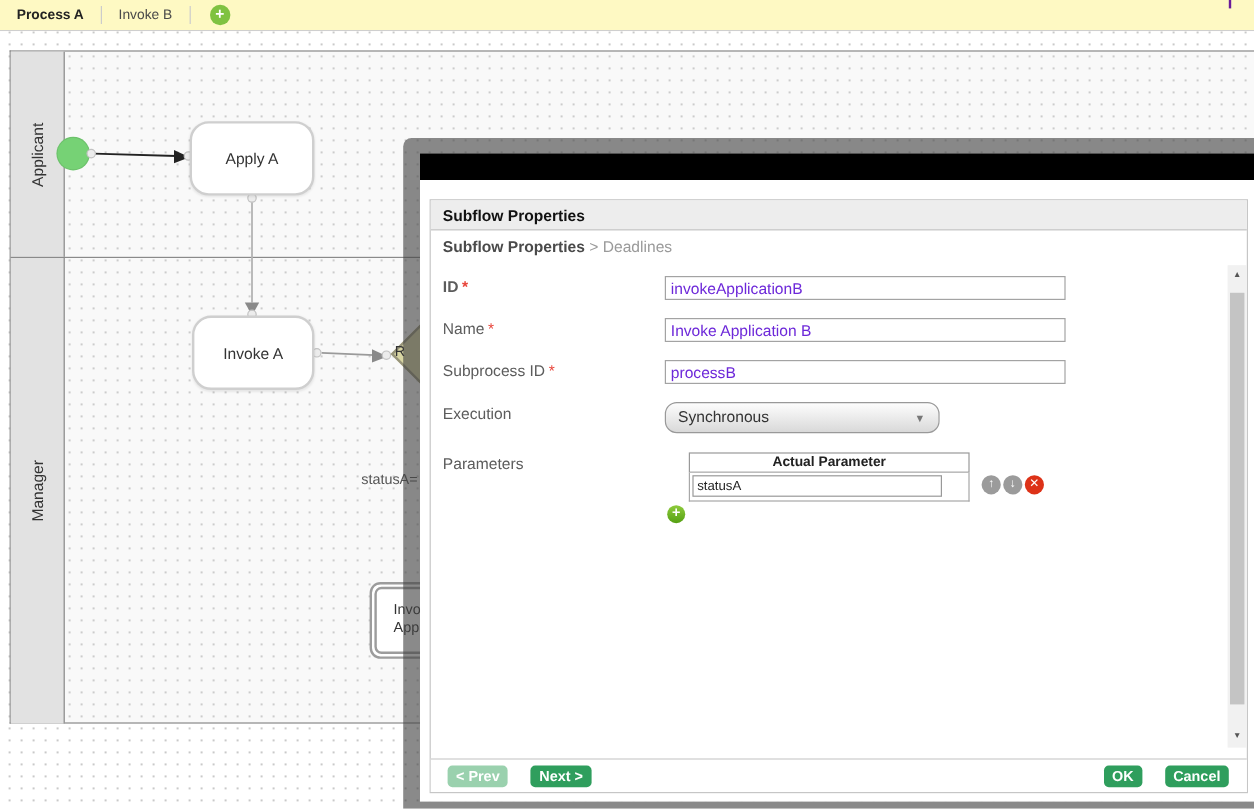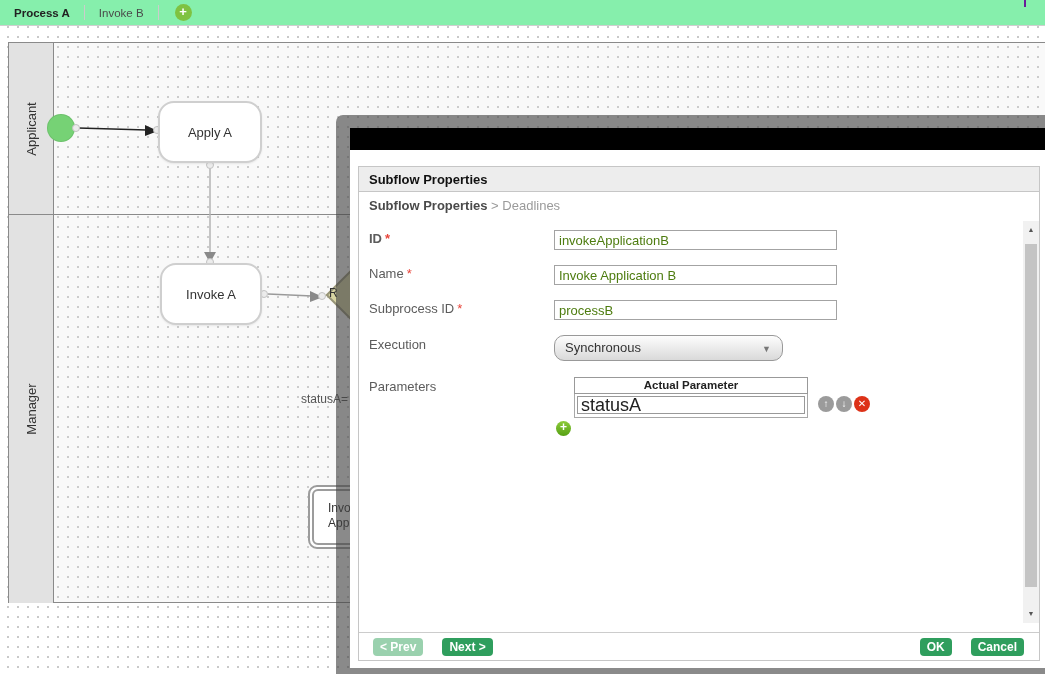--- a/index.html
+++ b/index.html
@@ -1,21 +1,21 @@
 <!DOCTYPE html>
 <html><head>
 <meta charset="utf-8">
 <style>
   html,body{margin:0;padding:0;background:#fff;}
   *{box-sizing:border-box;}
   body{font-family:"Liberation Sans","DejaVu Sans",sans-serif;}
   .screen{position:relative;width:1045px;height:674px;overflow:hidden;background:#fff;}
 
   
-  .tabbar{position:absolute;left:0;top:0;width:1045px;height:26px;background:#86efac;
+  .tabbar{position:absolute;left:0;top:0;width:1045px;height:26px;background:#fef9c3;
           border-bottom:1px solid #cfcfcf;display:flex;align-items:center;}
   .tab{font-size:11.5px;color:#4a4a4a;padding:0 14px;cursor:pointer;white-space:nowrap;}
   .tab.active{font-weight:bold;color:#222;}
   .tab-sep{width:1px;height:15px;background:#ccc;}
   .tab-add{width:17px;height:17px;border-radius:50%;background:#7fc241;color:#fff;
            margin-left:16px;text-align:center;line-height:16px;font-size:13px;font-weight:bold;cursor:pointer;}
   .purple-artifact{position:absolute;left:1024px;top:0;width:2px;height:7px;background:#6a1b9a;}
 
   
   .canvas{position:absolute;left:0;top:26px;width:1045px;height:648px;background:#fff;
@@ -54,33 +54,33 @@
   .modal-titlebar{width:100%;height:22px;background:#000;}
   .modal-body{width:100%;height:518px;background:#fff;position:relative;}
   .panel{position:absolute;left:8px;top:16px;width:682px;height:495px;border:1px solid #c6c6c6;background:#fff;}
   .panel-header{height:25px;background:#ededed;border-bottom:1px solid #c6c6c6;
                 display:flex;align-items:center;padding-left:10px;font-size:13px;font-weight:bold;color:#111;}
   .breadcrumb{position:absolute;left:10px;top:31px;font-size:13px;color:#9a9a9a;}
   .breadcrumb .bc-current{font-weight:bold;color:#4a4a4a;}
 
   .f-label{position:absolute;left:10px;font-size:13px;color:#5c5c5c;}
   .req{color:#e8443a;margin-left:3px;}
-  .f-input{position:absolute;left:195px;width:283px;height:20px;border:1px solid #a3a3a3;
-           padding:1px 4px;font-size:13px;color:#4d7c0f;font-family:"Liberation Sans",sans-serif;background:#fff;}
+  .f-input{position:absolute;left:195px;width:334px;height:20px;border:1px solid #a3a3a3;
+           padding:1px 4px;font-size:13px;color:#6d28d9;font-family:"Liberation Sans",sans-serif;background:#fff;}
   .select{position:absolute;left:195px;width:229px;height:26px;border:1px solid #999;border-radius:10px;
           background:linear-gradient(#fdfdfd,#d9d9d9);font-size:13px;color:#333;line-height:24px;
           padding-left:10px;cursor:pointer;}
   .select-arrow{position:absolute;right:11px;top:0;line-height:26px;font-size:9px;color:#777;}
 
   .param-table{position:absolute;left:195px;top:210px;width:254px;padding-left:20px;}
   .param-head{border:1px solid #999;height:17px;background:#fff;font-size:11.5px;font-weight:bold;
               color:#222;text-align:center;line-height:15px;}
   .param-row{border:1px solid #a8a8a8;border-top:none;height:24px;position:relative;background:#fff;}
-  .param-input{position:absolute;left:2px;top:2px;width:228px;height:18px;border:1px solid #999;
-               font-size:18px;color:#222;padding:0 3px;font-family:"Liberation Sans",sans-serif;}
+  .param-input{position:absolute;left:2px;top:2px;width:208px;height:18px;border:1px solid #999;
+               font-size:11px;color:#222;padding:0 3px;font-family:"Liberation Sans",sans-serif;}
   .circle-btn{position:absolute;width:16px;height:16px;border-radius:50%;color:#fff;text-align:center;
               font-size:10px;line-height:16px;font-weight:bold;cursor:pointer;}
   .btn-gray{background:#9b9b9b;}
   .btn-red{background:#dd3218;}
   .btn-green-plus{position:absolute;left:197px;top:254px;width:15px;height:15px;border-radius:50%;
                   background:linear-gradient(#8ecb3c,#55a013);color:#fff;text-align:center;
                   font-size:12px;line-height:13px;font-weight:bold;cursor:pointer;}
 
   .vscroll{position:absolute;left:664px;top:54px;width:16px;height:402px;background:#f1f1f1;}
   .vscroll .sb-up{position:absolute;top:2px;left:0;width:16px;height:14px;text-align:center;

